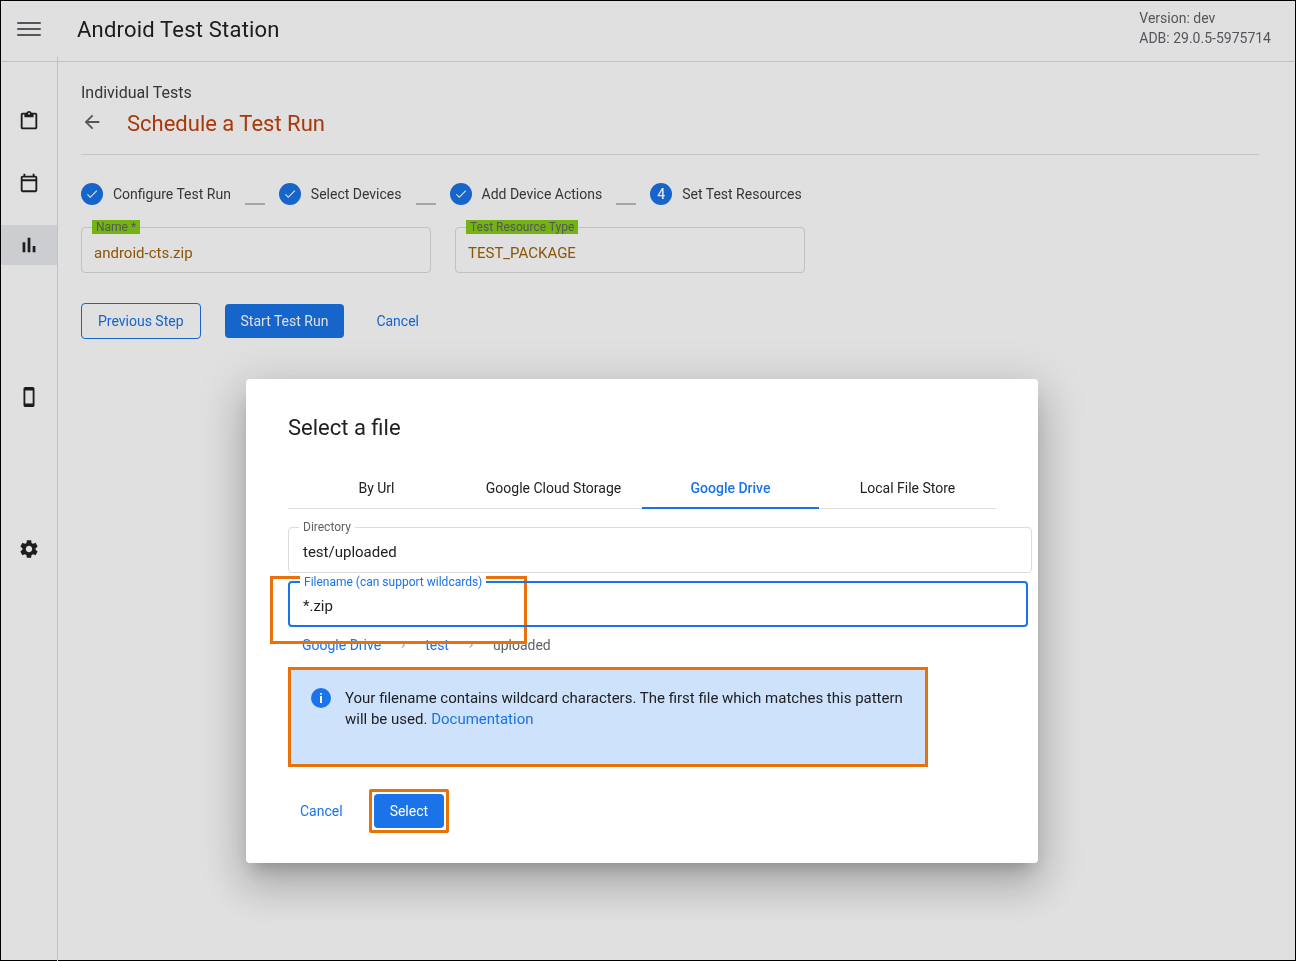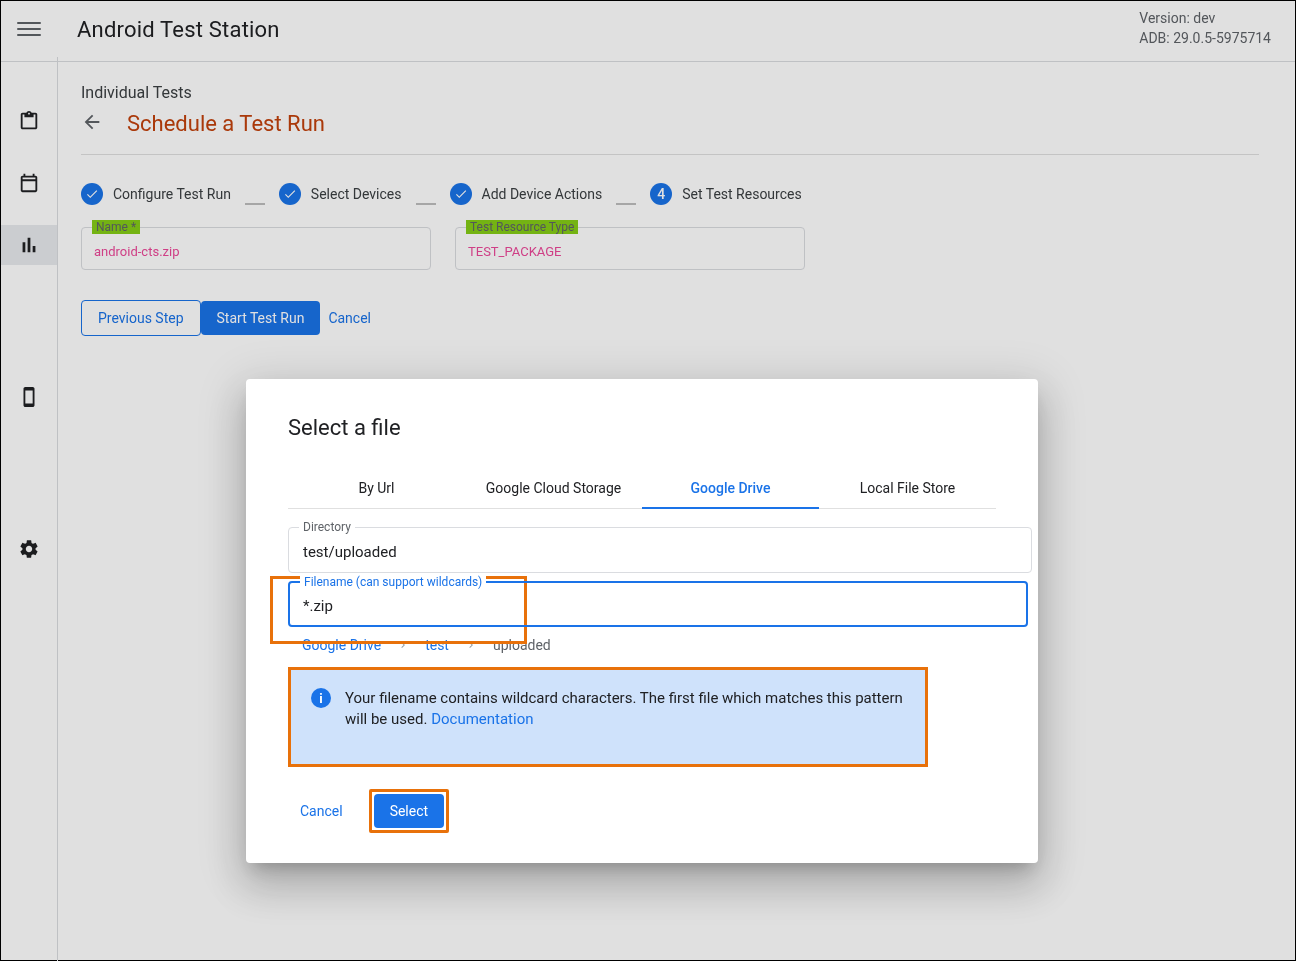--- a/index.html
+++ b/index.html
@@ -93,29 +93,29 @@
     box-sizing: border-box;
   }
   .mat-field .float-label {
     position: absolute; top: -8px; left: 10px;
     background: #84cc16;
     padding: 0 4px;
     font-size: 12px;
     color: #5f6368;
     text-align: center;
   }
-  .mat-field .value { font-size: 13px; color: #ec4899; white-space: nowrap; overflow: hidden; }
+  .mat-field .value { font-size: 15px; color: #a16207; white-space: nowrap; overflow: hidden; }
   .field1 { width: 350px; }
   .field2 { width: 350px; }
   .field3 { width: 350px; display: flex; align-items: center; }
   .field3 .value { flex: 1 1 auto; min-width: 0; }
   .browse-link { color: #1a73e8; font-size: 14px; cursor: pointer; margin-left: 8px; }
 
   
-  .btn-row { display: flex; align-items: center; }
+  .btn-row { display: flex; gap: 24px; align-items: center; }
   .btn {
     font-size: 14px;
     padding: 9px 16px;
     border-radius: 4px;
     cursor: pointer;
     font-family: inherit;
   }
   .btn-outlined { background: #fff; color: #1a73e8; border: 1px solid #1a73e8; }
   .btn-primary { background: #1a73e8; color: #fff; border: none; }
   .btn-text { background: none; border: none; color: #1a73e8; padding: 9px 8px; }

